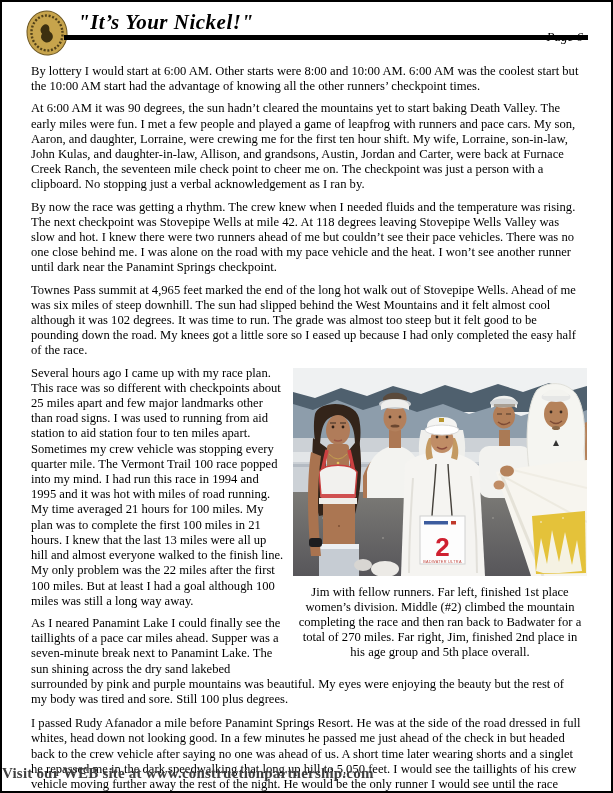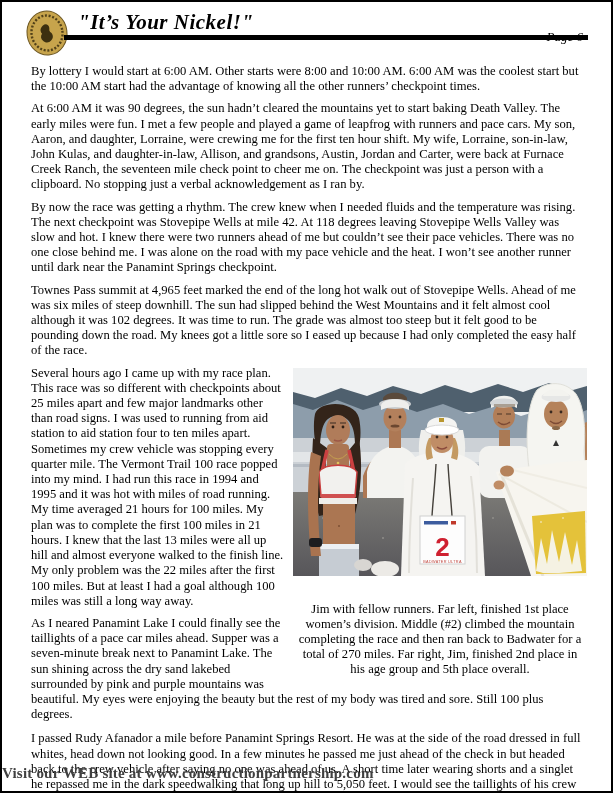--- a/index.html
+++ b/index.html
@@ -9,21 +9,21 @@
     font-family:"Liberation Serif","DejaVu Serif",serif;color:#000;
   }
   .coin{position:absolute;left:22px;top:7px;width:46px;height:48px;}
   .title{position:absolute;left:76px;top:8px;font-size:21px;font-weight:bold;font-style:italic;letter-spacing:.5px;}
   .pagenum{position:absolute;right:28px;top:27px;font-size:13px;font-style:italic;}
   .rule{position:absolute;left:62px;top:33px;width:524px;height:5px;background:#000;}
   .content{position:absolute;left:29px;top:62px;width:556px;font-size:12.6px;line-height:15.2px;text-align:left;}
   .content p{margin:0 4px 7px 0;}
   .photo-block{float:right;width:294px;margin:2px 0 5px 9px;}
   .photo{display:block;width:294px;height:208px;}
-  .caption{margin-top:26px;text-align:center;line-height:15px;padding:0 4px;font-size:12.6px;}
+  .caption{margin-top:9px;text-align:center;line-height:15px;padding:0 4px;font-size:12.6px;}
   .clearp{clear:both;padding-top:2px;}
   .footer{
     position:absolute;left:0;right:0;bottom:9px;text-align:left;
     color:#404040;font-weight:bold;font-size:15px;letter-spacing:.2px;
   }
 </style>
 </head>
 <body>
 
 <div class="page">

